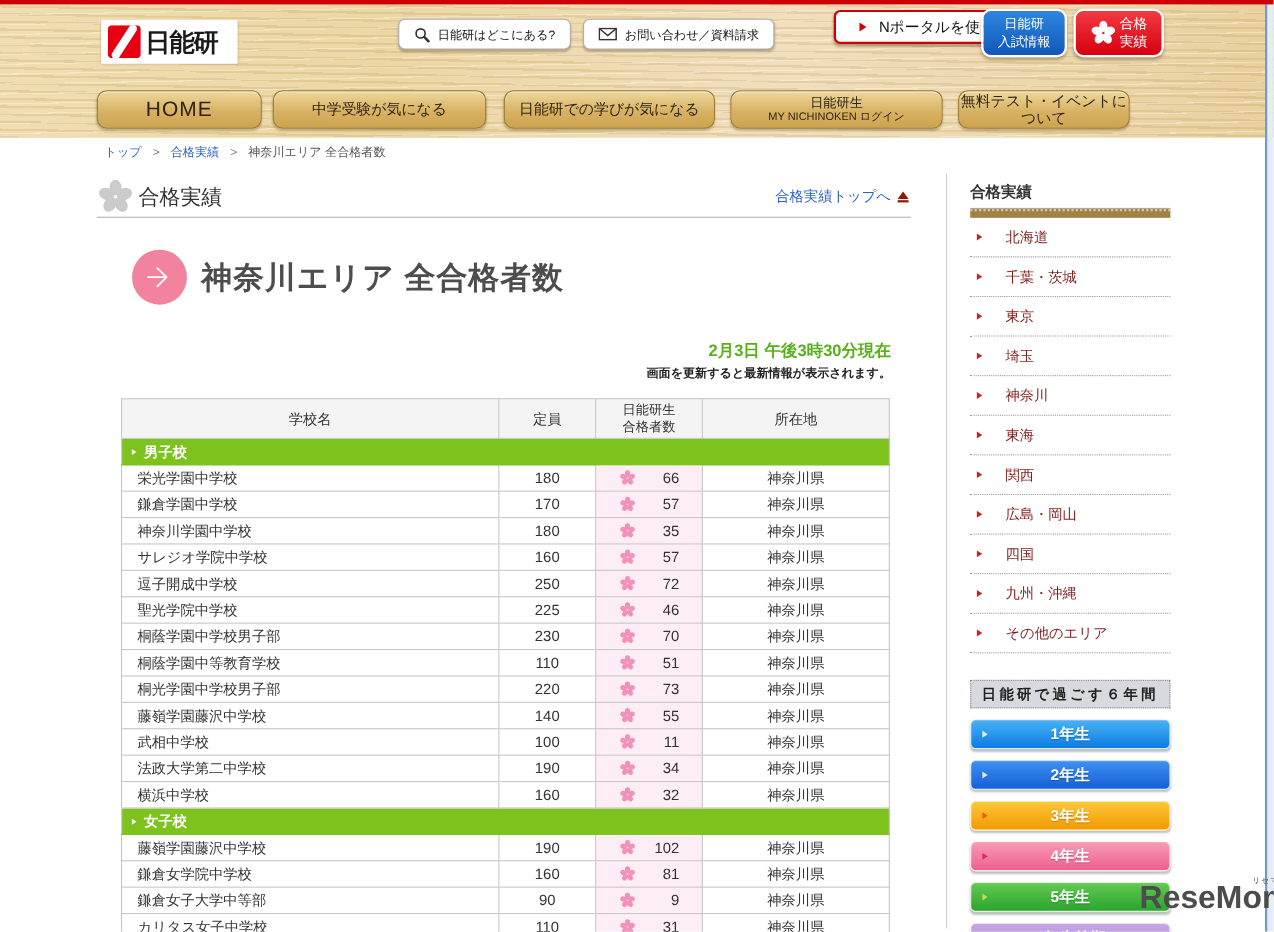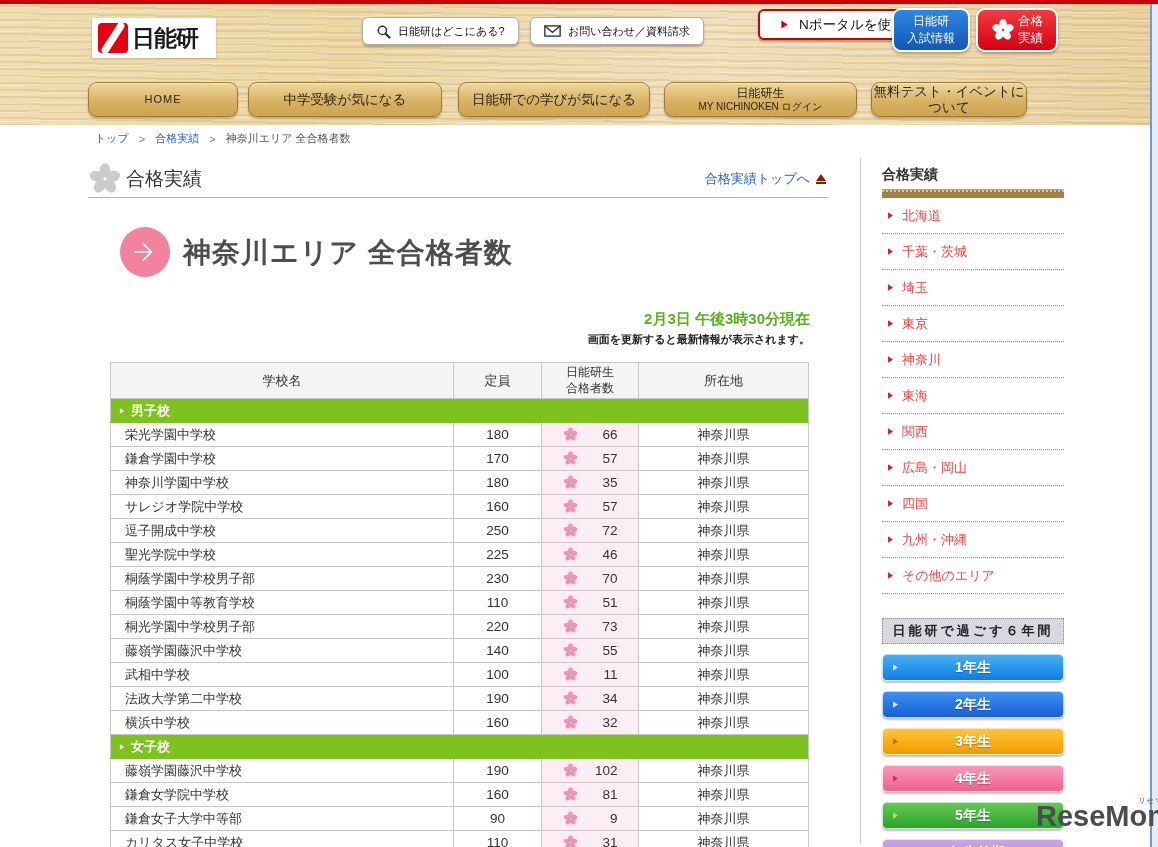--- a/index.html
+++ b/index.html
@@ -35,21 +35,21 @@
     text-align:center; cursor:pointer; }
   .btn-exam { left:892px; width:78px; background:linear-gradient(#2f86e0,#1157b8); font-size:12px; line-height:1.45; }
   .btn-results { left:976px; width:82px; background:linear-gradient(#f43a42,#d5000f); font-size:12.5px; line-height:1.4; gap:3px; }
 
   
   .nav-btn { position:absolute; top:78px; height:35px; border-radius:9px; border:1px solid #9c7a33;
     background:linear-gradient(#eed89d,#d8b264 55%,#cda44f);
     box-shadow:inset 0 1px 0 rgba(255,255,255,.55), 0 2px 2px rgba(110,80,30,.35);
     color:#2f2410; display:flex; flex-direction:column; align-items:center; justify-content:center;
     font-size:13.5px; cursor:pointer; text-align:center; line-height:1.15; }
-  .nav-home { left:88px; width:150px; font-size:11px; letter-spacing:1px; }
+  .nav-home { left:88px; width:150px; font-size:19px; letter-spacing:1px; }
   .nav-2 { left:248px; width:194px; }
   .nav-3 { left:458px; width:192px; }
   .nav-4 { left:664px; width:193px; font-size:12px; }
   .nav-4 .sub { font-size:10px; }
   .nav-5 { left:871px; width:156px; }
 
   
   .breadcrumb { position:absolute; left:95px; top:131px; font-size:11px; color:#777; display:flex; gap:10px; align-items:center; }
   .bc-link { color:#2b62c0; cursor:pointer; }
   .bc-cur { color:#555; }
@@ -92,22 +92,22 @@
   .count-inner .sakura { width:15px; height:15px; color:#f291ba; }
   .count-inner .num { min-width:28px; text-align:right; font-size:13.5px; }
   td.cell-loc { text-align:center; }
   .tri { display:inline-block; }
 
   
   .content-divider { position:absolute; left:860px; top:158px; width:1px; height:686px; background:#ccc; }
   .sidebar { position:absolute; left:882px; top:166px; width:182px; }
   .sb-title { font-size:14px; font-weight:bold; color:#333; padding-bottom:5px; border-bottom:1px solid #a8a8a8; }
   .sb-goldbar { height:8px; background:#a08344; border-top:2px dotted #ddc globalization; border-top:2px dotted #ddc9a0; }
-  .sb-item { height:36px; display:flex; align-items:center; gap:8px; border-bottom:1px dotted #9a9a9a;
-    font-size:13px; color:#ef4444; padding-left:5px; cursor:pointer; }
+  .sb-item { height:36px; display:flex; align-items:center; gap:20px; border-bottom:1px dotted #9a9a9a;
+    font-size:13px; color:#7f1d1d; padding-left:5px; cursor:pointer; }
   .sb-item .tri { width:7px; height:9px; color:#d01f1f; flex:0 0 auto; }
   .sb-banner { margin-top:24px; height:26px; background:#d8d9df; border:1px dotted #8a8a8a; display:flex;
     align-items:center; justify-content:center; font-size:13px; font-weight:bold; letter-spacing:3px; color:#222; }
   .grade { position:relative; margin-top:10px; height:27px; border-radius:5px; border:1px solid rgba(255,255,255,.75);
     box-shadow:0 2px 2px rgba(0,0,0,.25); display:flex; align-items:center; justify-content:center;
     color:#fff; font-size:14px; font-weight:bold; text-shadow:0 1px 1px rgba(0,0,0,.25); cursor:pointer; }
   .grade .tri { position:absolute; left:9px; width:7px; height:9px; color:rgba(255,255,255,.85); }
   .g1 { background:linear-gradient(#47b1f5,#0c7ce2); }
   .g2 { background:linear-gradient(#3e90f0,#155fd6); }
   .g3 { background:linear-gradient(#ffc63a,#f29a00); }
@@ -518,27 +518,27 @@
     <div class="sb-item">
         <svg class="tri" viewBox="0 0 10 10">
           <use href="#tri-right"></use>
         </svg>
         <span>千葉・茨城</span>
       </div>
     <div class="sb-item">
         <svg class="tri" viewBox="0 0 10 10">
           <use href="#tri-right"></use>
         </svg>
+        <span>東京</span>
+      </div>
+    <div class="sb-item">
+        <svg class="tri" viewBox="0 0 10 10">
+          <use href="#tri-right"></use>
+        </svg>
         <span>埼玉</span>
-      </div>
-    <div class="sb-item">
-        <svg class="tri" viewBox="0 0 10 10">
-          <use href="#tri-right"></use>
-        </svg>
-        <span>東京</span>
       </div>
     <div class="sb-item">
         <svg class="tri" viewBox="0 0 10 10">
           <use href="#tri-right"></use>
         </svg>
         <span>神奈川</span>
       </div>
     <div class="sb-item">
         <svg class="tri" viewBox="0 0 10 10">
           <use href="#tri-right"></use>

